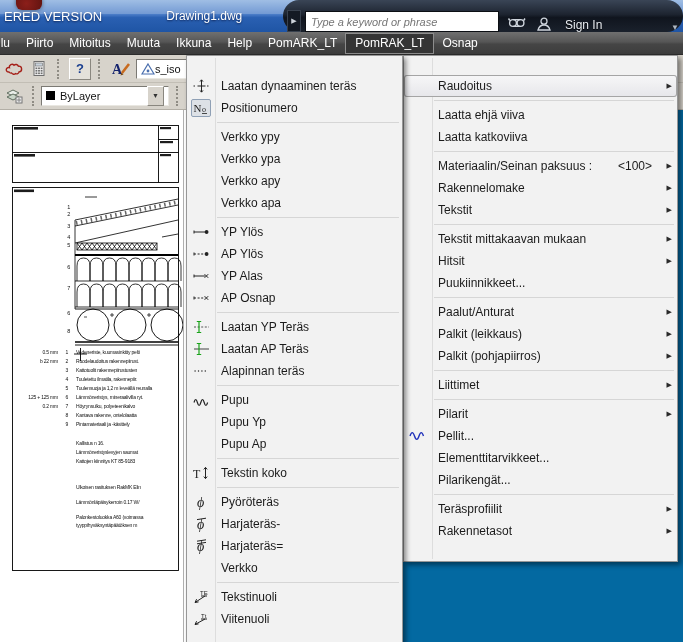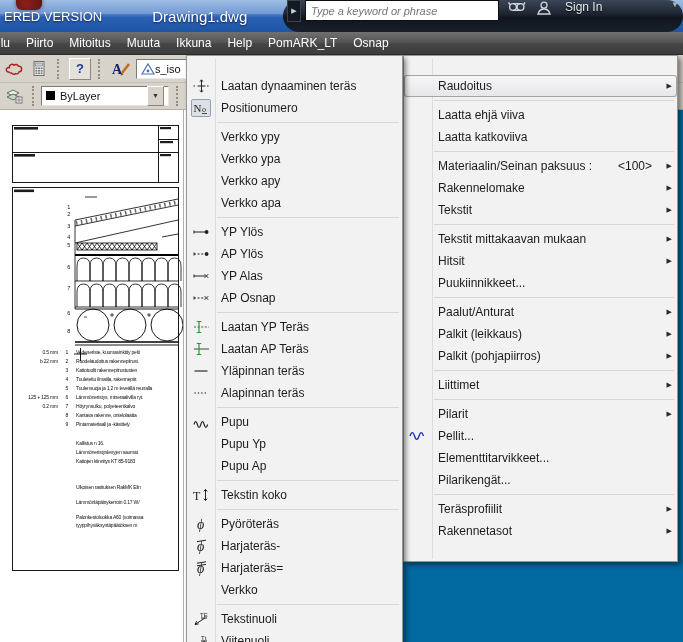--- a/index.html
+++ b/index.html
@@ -7,22 +7,22 @@
     font-family:"Liberation Sans",sans-serif;-webkit-font-smoothing:antialiased;}
 
   
   .titlebar{position:absolute;left:0;top:0;width:683px;height:32px;
     background:linear-gradient(180deg,#85acdd 0%,#4a7cc7 45%,#2a60b2 55%,#1f55a5 100%);
     display:flex;align-items:center;color:#fff;}
   .titlebar .gloss{position:absolute;left:0;top:0;right:0;height:14px;background:rgba(255,255,255,.22);pointer-events:none;}
   .app-blob{position:absolute;left:16px;top:-6px;width:26px;height:16px;border-radius:6px;
     background:radial-gradient(circle at 40% 60%,#8c1f1a,#5d120f);box-shadow:0 0 4px rgba(0,0,0,.5);}
   .tb-title{font-size:13px;text-shadow:0 1px 2px rgba(0,0,30,.6);margin-left:4px;}
-  .tb-doc{font-size:15px;text-shadow:0 1px 2px rgba(0,0,30,.6);margin-left:50px;}
-  .infocenter{position:absolute;right:0;top:0;height:32px;width:400px;display:flex;align-items:flex-start;
+  .tb-doc{font-size:12px;text-shadow:0 1px 2px rgba(0,0,30,.6);margin-left:64px;}
+  .infocenter{position:absolute;right:0;top:0;height:32px;width:400px;display:flex;align-items:flex-end;
     background:linear-gradient(180deg,#3a4556 0%,#1d2430 45%,#10151e 55%,#1a212c 100%);padding:0 4px;box-sizing:border-box;border-radius:16px;}
   .ic-arrow-btn{width:12px;height:20px;background:#141a24;border:1px solid #39424f;color:#cdd3da;
     display:flex;align-items:center;justify-content:center;font-size:7px;margin-right:4px;cursor:pointer;}
   .ic-search{width:182px;height:19px;border:1px solid #0c0f14;background:#fff;font-style:italic;
     color:#7a7a7a;font-size:11px;padding:0 5px;font-family:"Liberation Sans",sans-serif;}
   .ic-btn{display:flex;align-items:center;justify-content:center;margin-left:8px;cursor:pointer;}
   .ic-signin{color:#e7ebf0;font-size:12px;margin-left:12px;text-shadow:0 1px 1px #000;}
   .ic-dd{margin-left:auto;color:#aeb6c0;font-size:8px;}
 
   
@@ -108,20 +108,21 @@
   </div>
 
   <div class="menubar" id="menubar">
       <div class="mb-item cut">ilu</div>
       <div class="mb-item">Piirto</div>
       <div class="mb-item">Mitoitus</div>
       <div class="mb-item">Muuta</div>
       <div class="mb-item">Ikkuna</div>
       <div class="mb-item">Help</div>
       <div class="mb-item">PomARK_LT</div>
+      <div class="mb-item pressed">PomRAK_LT</div>
       <div class="mb-item">Osnap</div>
     </div>
 
   <div class="toolbars">
     <div class="tb-row tb-row1">
       <span class="tbtn">
         <svg width="18" height="18" viewBox="0 0 18 18">
             <path fill="none" stroke="#a52019" stroke-width="1.4" d="M4 12a2.3 2.3 0 1 1 .4-4.4A2.7 2.7 0 0 1 9 5.2a2.7 2.7 0 0 1 4.4 1A2.3 2.3 0 0 1 14 12a2.3 2.3 0 0 1-3.4 1.6A2.6 2.6 0 0 1 6.6 13 2.3 2.3 0 0 1 4 12z"></path>
           </svg>
       </span>
@@ -383,28 +384,20 @@
             <g stroke="#19a319" stroke-width="1.2" fill="none">
               <path d="M6 2.5v11M3.8 2.5h4.4M3.8 13.5h4.4"></path>
             </g>
           </svg>
         </span>
         <span class="mlabel">Laatan AP Teräs</span>
       </div>
       <div class="mitem">
         <span class="micon">
           <svg width="17" height="16" viewBox="0 0 17 16">
-            <path d="M1.5 8h13" stroke="#555" stroke-width="1.5" fill="none"></path>
-          </svg>
-        </span>
-        <span class="mlabel">Yläpinnan teräs</span>
-      </div>
-      <div class="mitem">
-        <span class="micon">
-          <svg width="17" height="16" viewBox="0 0 17 16">
             <path d="M1.5 8h13" stroke="#444" stroke-width="1.6" stroke-dasharray="1.2,2.2" fill="none"></path>
           </svg>
         </span>
         <span class="mlabel">Alapinnan teräs</span>
       </div>
       <div class="msep"></div>
       <div class="mitem">
         <span class="micon">
           <svg width="17" height="16" viewBox="0 0 17 16">
             <path d="M1 10.5q1.7-6 3.4 0t3.4 0 3.4 0 3.4 0" fill="none" stroke="#222" stroke-width="1.2"></path>

